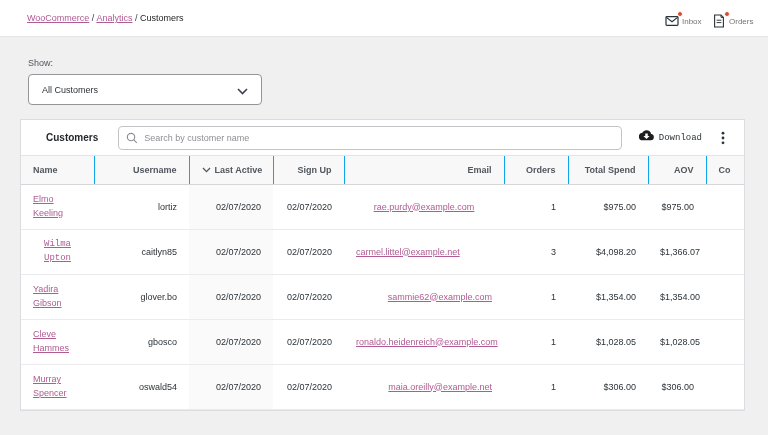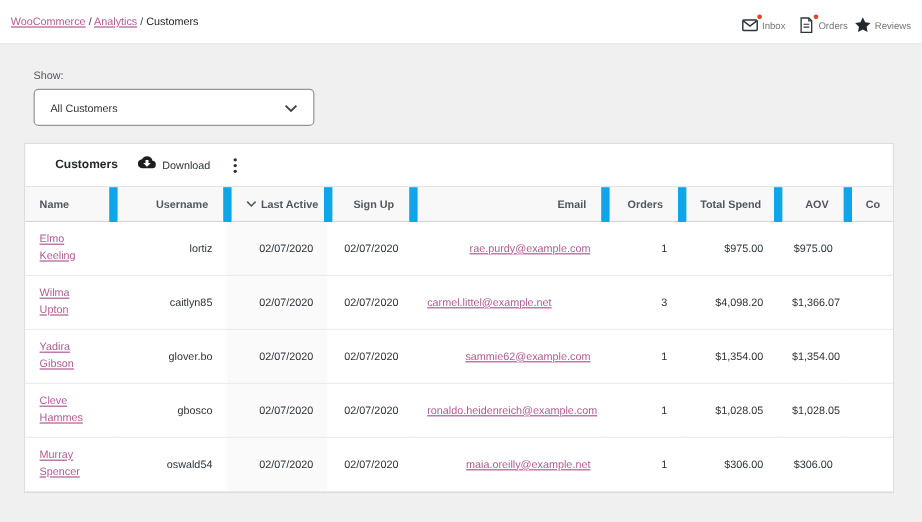--- a/index.html
+++ b/index.html
@@ -8,21 +8,21 @@
     background:var(--page-bg,#f0f0f1);
     font-family:"Liberation Sans", sans-serif;
     color:#2c3338;
   }
   a { cursor:pointer; }
 
   
   .topbar {
     height:37px; background:#fff; border-bottom:1px solid #e2e4e7;
     display:flex; align-items:center; justify-content:space-between;
-    padding:0 10px 0 9px;
+    padding:0 10px 0 27px;
   }
   .breadcrumb { font-size:9px; color:#2c3338; }
   .bc-link { color:var(--link,#b05b93); text-decoration:underline; }
   .bc-sep { color:#3c434a; }
   .bc-current { color:#1e1e1e; }
 
   .activity-panel { display:flex; align-items:flex-start; }
   .panel-item {
     width:47px; display:flex; flex-direction:row; align-items:center;
     gap:2px; cursor:pointer; padding-top:6px;
@@ -59,21 +59,21 @@
   .search-box { flex:1; position:relative; margin-left:20px; }
   .search-box svg { position:absolute; left:8px; top:6px; width:12px; height:12px; }
   .search-input {
     width:100%; height:24px; border:1px solid #c3c4c7; border-radius:4px;
     padding:0 8px 0 25px; font-size:9px; font-family:inherit; color:#2c3338;
     outline:none;
   }
   .search-input::placeholder { color:#8c8f94; }
   .download-btn {
     margin-left:17px; display:flex; align-items:center; gap:5px;
-    background:none; border:none; cursor:pointer; font-family:Liberation Sans, sans-serif;
+    background:none; border:none; cursor:pointer; font-family:Liberation Mono, monospace;
     font-size:9px; color:#2c3338;justify-content:space-between;
   }
   .download-btn svg { width:15px; height:13px; }
   .kebab-btn { background:none; border:none; cursor:pointer; margin:0 5px 0 13px; padding:2px; }
   .kebab-btn svg { width:12px; height:14px; display:block; }
 
   
   .customers-table { width:100%; border-collapse:collapse; table-layout:fixed; }
   .customers-table th:nth-child(1){width:73px}
   .customers-table th:nth-child(2){width:95px}
@@ -81,21 +81,21 @@
   .customers-table th:nth-child(4){width:71px}
   .customers-table th:nth-child(5){width:160px}
   .customers-table th:nth-child(6){width:64px}
   .customers-table th:nth-child(7){width:80px}
   .customers-table th:nth-child(8){width:58px}
   .customers-table th {
     height:28px; background:#f8f8f9; font-size:9px; font-weight:bold;
     color:#50575e; padding:0 12px; border-bottom:1px solid #d5d6da;
     cursor:pointer; white-space:nowrap; overflow:hidden;
   }
-  .customers-table th + th { border-left:7px solid #0ea5e9; }
+  .customers-table th + th { border-left:1px solid #0ea5e9; }
   .sort-icon { display:inline-block; margin-right:4px; }
   .sort-icon svg { width:9px; height:6px; }
   .customers-table td {
     height:45px; font-size:9px; color:#2c3338; padding:4px 12px;
     border-bottom:1px solid #ebebed; white-space:nowrap; background:#fff;
   }
   .customers-table td.sorted-cell { background:#fafafa; }
   .customers-table td[data-name="cell-name"] { white-space:normal; line-height:1.5; }
   .cell-link { color:var(--link,#b05b93); text-decoration:underline; }
 </style>
@@ -120,48 +120,48 @@
       <span class="panel-icon" data-name="orders-icon">
         <svg viewBox="0 0 20 20">
             <path d="M4.5 2.5 h8 l3 3 v12 h-11 z" fill="none" stroke="currentColor" stroke-width="1.4"></path>
             <path d="M12.5 2.5 v3 h3" fill="none" stroke="currentColor" stroke-width="1.2"></path>
             <line x1="7" y1="9" x2="13" y2="9" stroke="currentColor" stroke-width="1.2"></line>
             <line x1="7" y1="12" x2="13" y2="12" stroke="currentColor" stroke-width="1.2"></line>
           </svg>
         <span class="badge-dot" data-name="unread-badge"></span>
       </span>
       <span class="panel-label" data-name="panel-item-label">Orders</span>
-    </div>
-    <div class="panel-item" data-name="panel-item-reviews">
-      <span class="panel-icon" data-name="reviews-icon">
-        <svg viewBox="0 0 20 20">
-            <path d="M10 1.8 l2.47 5.01 5.53 .8 -4 3.9 .94 5.5 L10 14.4 l-4.94 2.6 .94-5.5 -4-3.9 5.53-.8 z" fill="#23282d"></path>
-          </svg>
-
-      </span>
-      <span class="panel-label" data-name="panel-item-label">Reviews</span>
     </div>
   </div>
 </header>
 
 <section class="filters" data-name="filters-section">
   <label class="show-label" data-name="show-label">Show:</label>
   <div class="dropdown" data-name="customers-filter-dropdown">
     <span class="dropdown-value" data-name="dropdown-selected-value">All Customers</span>
     <span data-name="chevron-down-icon">
       <svg viewBox="0 0 11 7">
           <polyline points="1,1 5.5,5.5 10,1" fill="none" stroke="#3c434a" stroke-width="1.6"></polyline>
         </svg>
     </span>
   </div>
 </section>
 
 <section class="card" data-name="customers-card">
   <div class="card-header" data-name="card-header">
     <h2 class="card-title" data-name="card-title">Customers</h2>
+    <div class="search-box" data-name="search-box">
+      <span data-name="search-icon">
+        <svg viewBox="0 0 15 15">
+            <circle cx="6.3" cy="6.3" r="4.6" fill="none" stroke="#8c8f94" stroke-width="1.4"></circle>
+            <line x1="9.8" y1="9.8" x2="13.6" y2="13.6" stroke="#8c8f94" stroke-width="1.4"></line>
+          </svg>
+      </span>
+      <input class="search-input" type="text" data-name="search-input" placeholder="Search by customer name" style="">
+    </div>
     <button class="download-btn" data-name="download-button">
       <span data-name="cloud-download-icon">
         <svg viewBox="0 0 24 20">
             <path fill="#1e1e1e" fill-rule="evenodd" d="M19.35 6.04A7.49 7.49 0 0 0 12 0C9.11 0 6.6 1.64 5.35 4.04A5.99 5.99 0 0 0 6 16h13a5 5 0 0 0 .35-9.96zM17 9l-5 5-5-5h3V5h4v4h3z"></path>
           </svg>
       </span>
       <span data-name="download-label">Download</span>
     </button>
     <button class="kebab-btn" data-name="kebab-menu-button">
       <span data-name="ellipsis-vertical-icon">
@@ -189,28 +189,28 @@
           <th data-name="column-header-aov" style="text-align: right;"><span data-name="column-header-label">AOV</span></th>
           <th data-name="column-header-country" style="text-align: left;"><span data-name="column-header-label">Co</span></th>
         </tr>
     </thead>
     <tbody data-name="table-body">
         <tr data-name="table-row">
           <td data-name="cell-name" style="text-align: left;"><a class="cell-link" data-name="name-link">Elmo Keeling</a></td>
           <td data-name="cell-username" style="text-align: right;">lortiz</td>
           <td class="sorted-cell" data-name="cell-last_active" style="text-align: right;">02/07/2020</td>
           <td data-name="cell-sign_up" style="text-align: right;">02/07/2020</td>
-          <td data-name="cell-email" style="text-align: right;"><a class="cell-link" data-name="email-link">rae.purdy@example.com</a></td>
+          <td data-name="cell-email" style="text-align: center;"><a class="cell-link" data-name="email-link">rae.purdy@example.com</a></td>
           <td data-name="cell-orders" style="text-align: right;">1</td>
           <td data-name="cell-total_spend" style="text-align: right;">$975.00</td>
           <td data-name="cell-aov" style="text-align: right;">$975.00</td>
           <td data-name="cell-country" style="text-align: right;"></td>
         </tr>
         <tr data-name="table-row">
-          <td data-name="cell-name" style="text-align: left;"><a class="cell-link" data-name="name-link">Wilma Upton</a></td>
+          <td data-name="cell-name" style="text-align: center; font-family: Liberation Mono, monospace;"><a class="cell-link" data-name="name-link">Wilma Upton</a></td>
           <td data-name="cell-username" style="text-align: right;">caitlyn85</td>
           <td class="sorted-cell" data-name="cell-last_active" style="text-align: right;">02/07/2020</td>
           <td data-name="cell-sign_up" style="text-align: right;">02/07/2020</td>
           <td data-name="cell-email" style=""><a class="cell-link" data-name="email-link">carmel.littel@example.net</a></td>
           <td data-name="cell-orders" style="text-align: right;">3</td>
           <td data-name="cell-total_spend" style="text-align: right;">$4,098.20</td>
           <td data-name="cell-aov" style="text-align: right;">$1,366.07</td>
           <td data-name="cell-country" style="text-align: right;"></td>
         </tr>
         <tr data-name="table-row">

